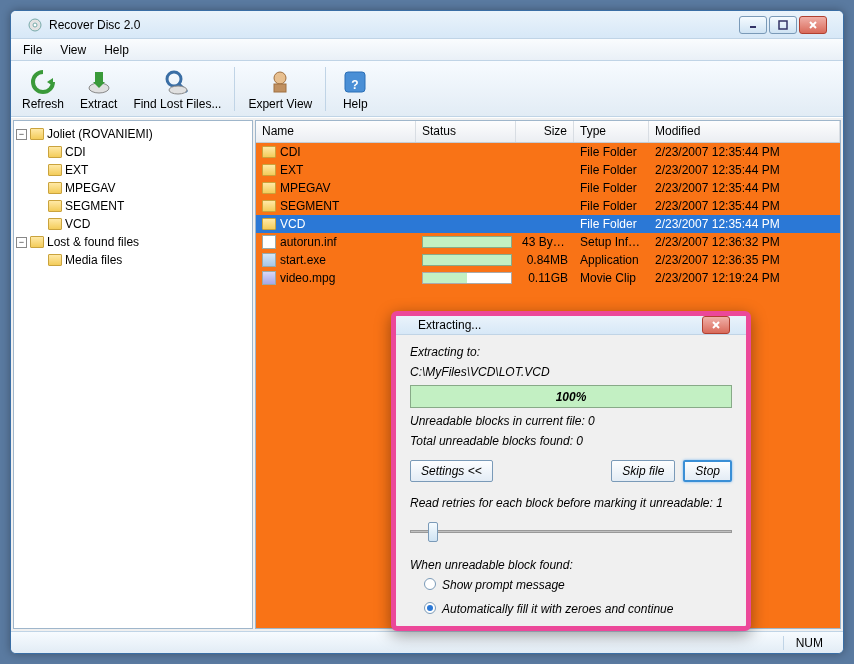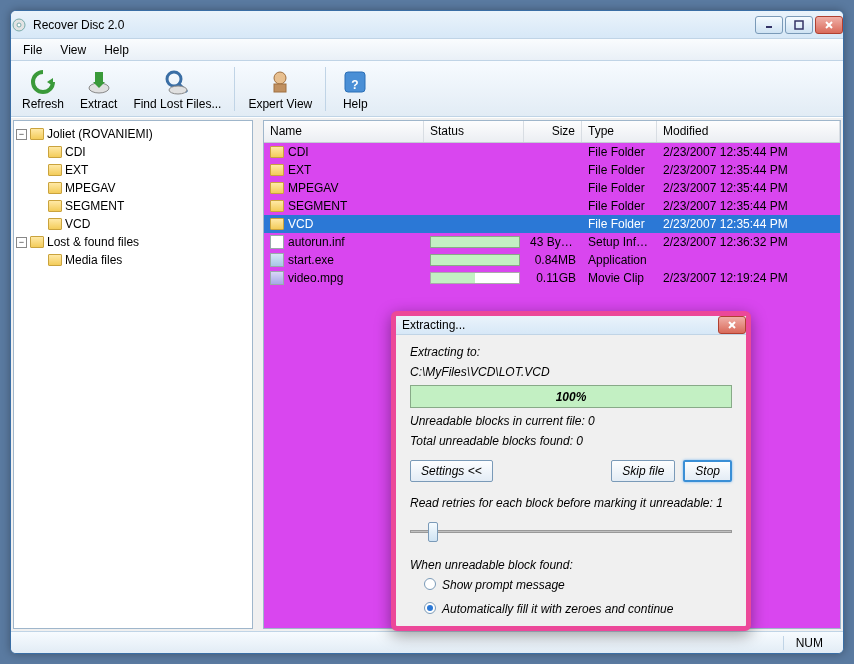--- a/index.html
+++ b/index.html
@@ -1,39 +1,39 @@
 <!DOCTYPE html>
 <html><head>
 <meta charset="utf-8">
 <style>
 * { box-sizing: border-box; margin: 0; padding: 0; font-family: "Segoe UI", Tahoma, sans-serif; font-size: 12px; }
 body { background: #5a7aa0; padding: 10px; }
 .window { width: 834px; height: 644px; background: #f0f0f0; border: 1px solid #3a6ea5; border-radius: 6px; overflow: hidden; display: flex; flex-direction: column; box-shadow: 0 0 8px rgba(0,0,0,0.3); position:relative;}
-.titlebar { height: 28px; background: linear-gradient(#eaf3fb, #d7e8f7); display: flex; align-items: center; padding: 0 0; border-bottom: 1px solid #c0d4e6; }
+.titlebar { height: 28px; background: linear-gradient(#eaf3fb, #d7e8f7); display: flex; align-items: center; padding: 0 16px; border-bottom: 1px solid #c0d4e6; }
 .titlebar .icon { width: 16px; height: 16px; margin-right: 6px; }
 .titlebar .title { flex: 1; color: #000; }
 .win-controls { display:flex; gap:2px; }
 .win-btn { width: 28px; height: 18px; border: 1px solid #7a9ab8; border-radius: 3px; background: linear-gradient(#f5fbff,#cfe3f3); display:flex; align-items:center; justify-content:center; }
 .win-btn.close { background: linear-gradient(#f0b0a8,#d96a5a); border-color:#b04030;}
 .menubar { height: 22px; background: linear-gradient(#fafcfe,#e9f0f7); border-bottom:1px solid #c0d4e6; display:flex; align-items:center; padding: 0 4px; gap:2px;}
 .menubar .menu-item { padding: 2px 8px; }
 .toolbar { height: 56px; background: linear-gradient(#f7fbff,#e2ecf5); border-bottom:1px solid #c0d4e6; display:flex; align-items:center; padding: 2px 4px; gap: 2px;}
 .tool-btn { display:flex; flex-direction:column; align-items:center; justify-content:center; padding: 2px 6px; height:50px; border:1px solid transparent; border-radius:3px;}
 .tool-icon { width:32px; height:32px; display:flex; align-items:center; justify-content:center;}
 .tool-sep { width:1px; height:44px; background:#c0d4e6; margin:0 4px;}
 .body { flex:1; display:flex; border-top:1px solid #fff; overflow:hidden;}
 .sidepane { width:240px; border:1px solid #9fb6cb; margin:2px; background:#fff; display:flex; flex-direction:column;}
 .drive-row { height:22px; border-bottom:1px solid #c0d4e6; display:flex; align-items:center; background:#f4f8fc; padding:0 2px; font-weight:bold;}
 .drive-row .dd { margin-left:auto; font-size:9px;}
 .tree { flex:1; padding:4px 2px; overflow:auto;}
 .tree-node { display:flex; align-items:center; height:18px; gap:3px; white-space:nowrap;}
 .tree-node .exp { width:11px; height:11px; border:1px solid #888; font-size:9px; line-height:9px; text-align:center; background:#fff; color:#333;}
 .indent-2 { padding-left: 32px;}
 .folder-icon { width:14px; height:12px; background:linear-gradient(#ffe9a6,#f3cc5a); border:1px solid #caa33d; border-radius:1px;}
-.main { flex:1; border:1px solid #9fb6cb; margin:2px 2px 2px 8px; background:#d946ef; display:flex; flex-direction:column; overflow:hidden;}
+.main { flex:1; border:1px solid #9fb6cb; margin:2px 2px 2px 0; background:#f97316; display:flex; flex-direction:column; overflow:hidden;}
 .list-header { height:22px; background:linear-gradient(#fdfdfe,#ebeef2); border-bottom:1px solid #c5ccd4; display:flex;}
 .col { padding:3px 6px; border-right:1px solid #d8dde3; overflow:hidden; text-overflow:ellipsis; white-space:nowrap;}
 .col.name{width:160px;} .col.status{width:100px;} .col.size{width:58px; text-align:right;} .col.type{width:75px;} .col.mod{flex:1;}
 .list-body { flex:1; overflow:auto;}
 .row { height:18px; display:flex; align-items:center;}
 .row.sel { background:#2b78d6; color:#fff;}
 .row.sel .folder-icon{ background:linear-gradient(#ffe9a6,#f3cc5a);}
 .row .cell { padding:1px 6px; overflow:hidden; text-overflow:ellipsis; white-space:nowrap;}
 .cell.name{width:160px; display:flex; align-items:center; gap:4px;} .cell.status{width:100px;} .cell.size{width:58px; text-align:right;} .cell.type{width:75px;} .cell.mod{flex:1;}
 .status-bar{width:90px;height:12px;border:1px solid #8a8;background:#c3f0c3;}
@@ -262,20 +262,21 @@
           <div class="row">
             <div class="cell name">
               <span class="file-icon exe"></span>
               <span>start.exe</span>
             </div>
             <div class="cell status">
               <div class="status-bar"></div>
             </div>
             <div class="cell size">0.84MB</div>
             <div class="cell type">Application</div>
+            <div class="cell mod">2/23/2007 12:36:35 PM</div>
           </div>
           <div class="row">
             <div class="cell name">
               <span class="file-icon movie"></span>
               <span>video.mpg</span>
             </div>
             <div class="cell status">
               <div class="status-bar partial"></div>
             </div>
             <div class="cell size">0.11GB</div>

